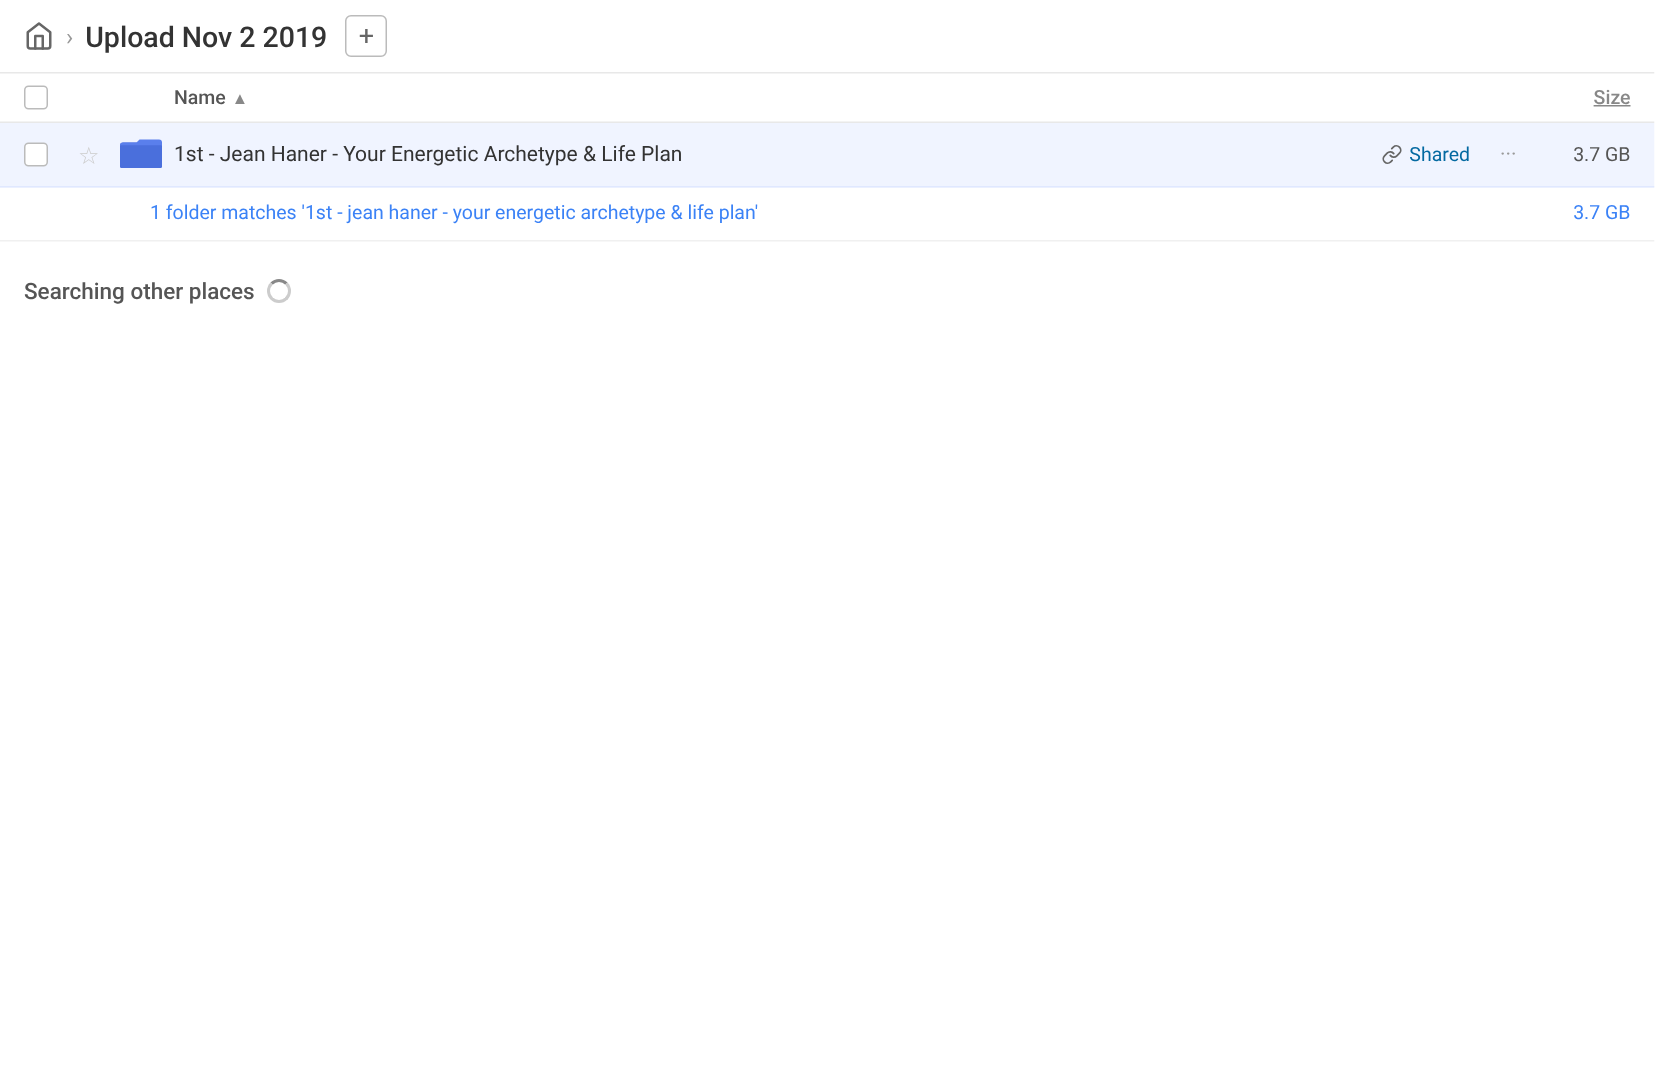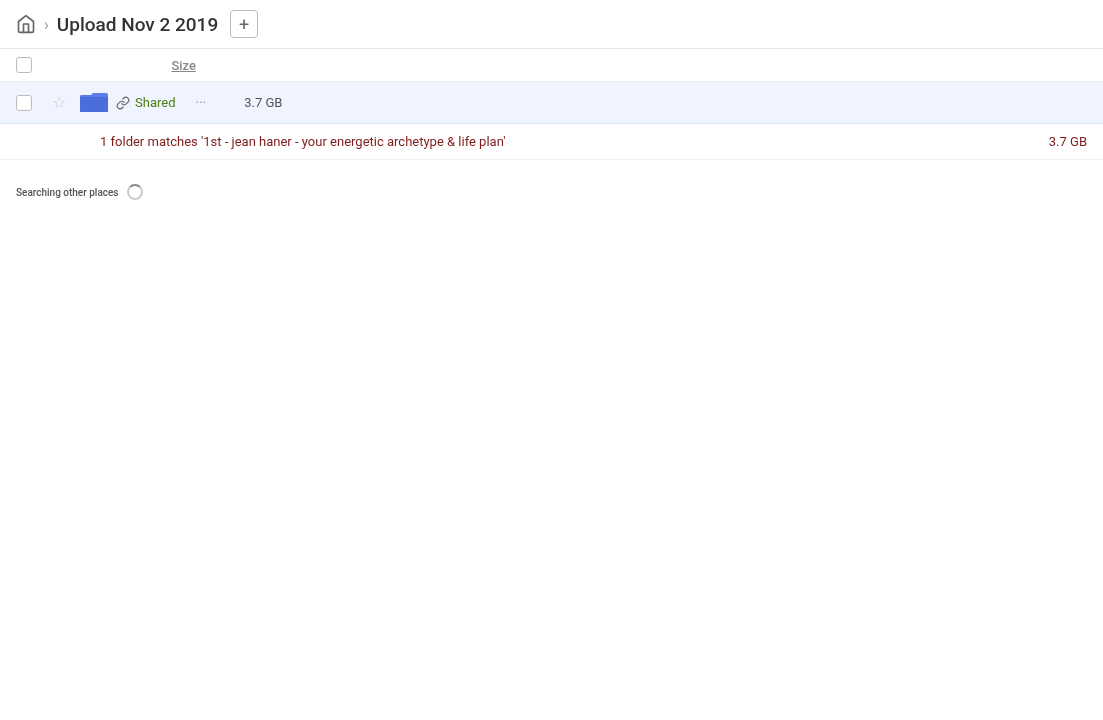--- a/index.html
+++ b/index.html
@@ -89,21 +89,21 @@
     }
 
     .check-cell { width: 36px; }
     .star-cell { width: 28px; }
     .icon-cell { width: 36px; }
     .name-cell { flex: 1; font-size: 14px; color: #333; }
     .shared-cell {
       display: flex;
       align-items: center;
       gap: 5px;
-      color: #4d7c0f;
+      color: #0369a1;
       font-size: 13px;
       margin-right: 16px;
     }
     .more-cell {
       color: #999;
       cursor: pointer;
       padding: 4px;
       border-radius: 4px;
       margin-right: 12px;
     }
@@ -137,32 +137,32 @@
 
     
     .sort-arrow {
       font-size: 11px;
       color: #888;
     }
 
     
     .summary-row {
       padding: 10px 16px 10px 100px;
-      color: #7f1d1d;
+      color: #3b82f6;
       font-size: 13px;
       display: flex;
       justify-content: space-between;
       border-bottom: 1px solid #f0f0f0;
     }
 
     
     .searching-section {
       padding: 24px 16px 12px 16px;
       color: #555;
-      font-size: 10px;
+      font-size: 15px;
       font-weight: 500;
       display: flex;
       align-items: center;
       gap: 8px;
     }
     .spinner {
       width: 16px;
       height: 16px;
       border: 2px solid #ccc;
       border-top-color: #888;
@@ -186,38 +186,43 @@
   <span class="breadcrumb-title">Upload Nov 2 2019</span>
   <div class="add-button">+</div>
 </div>
 
 <div class="col-header">
   <div class="col-check">
     <div class="cb"></div>
   </div>
   <div class="col-star"></div>
   <div class="col-icon"></div>
+  <div class="col-name">
+    <span>Name</span>
+    <span class="sort-arrow">▲</span>
+  </div>
   <div class="col-size">Size</div>
 </div>
 
 <div class="file-row">
   <div class="check-cell">
     <div class="cb"></div>
   </div>
   <div class="star-cell">
     <span class="star-icon">☆</span>
   </div>
   <div class="icon-cell">
     
     <svg class="folder-icon-svg" viewBox="0 0 28 22" fill="none" xmlns="http://www.w3.org/2000/svg">
       <rect x="0" y="5" width="28" height="17" rx="2" fill="#4A6FDC"></rect>
       <path d="M0 7 Q0 5 2 5 H11 L13 3 H26 Q28 3 28 5 V7 Z" fill="#5A7FEC"></path>
       <rect x="0" y="7" width="28" height="15" rx="1" fill="#4A6FDC"></rect>
     </svg>
   </div>
+  <div class="name-cell">1st - Jean Haner - Your Energetic Archetype &amp; Life Plan</div>
   <div class="shared-cell">
     <svg width="14" height="14" viewBox="0 0 24 24" fill="none" stroke="#666" stroke-width="2" stroke-linecap="round" stroke-linejoin="round">
       <path d="M10 13a5 5 0 0 0 7.54.54l3-3a5 5 0 0 0-7.07-7.07l-1.72 1.71"></path>
       <path d="M14 11a5 5 0 0 0-7.54-.54l-3 3a5 5 0 0 0 7.07 7.07l1.71-1.71"></path>
     </svg>
     <span>Shared</span>
   </div>
   <div class="more-cell">···</div>
   <div class="size-cell">3.7 GB</div>
 </div>

